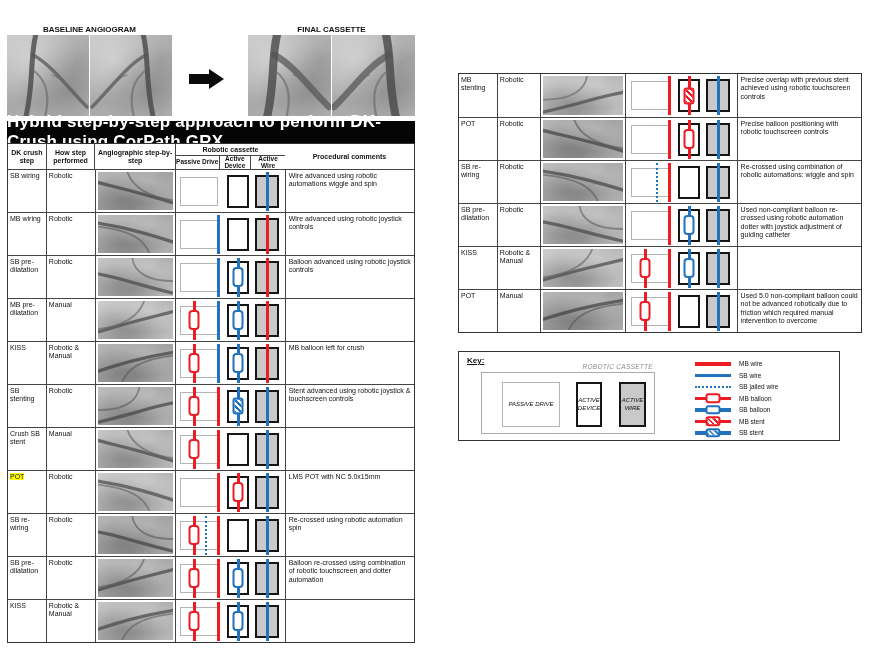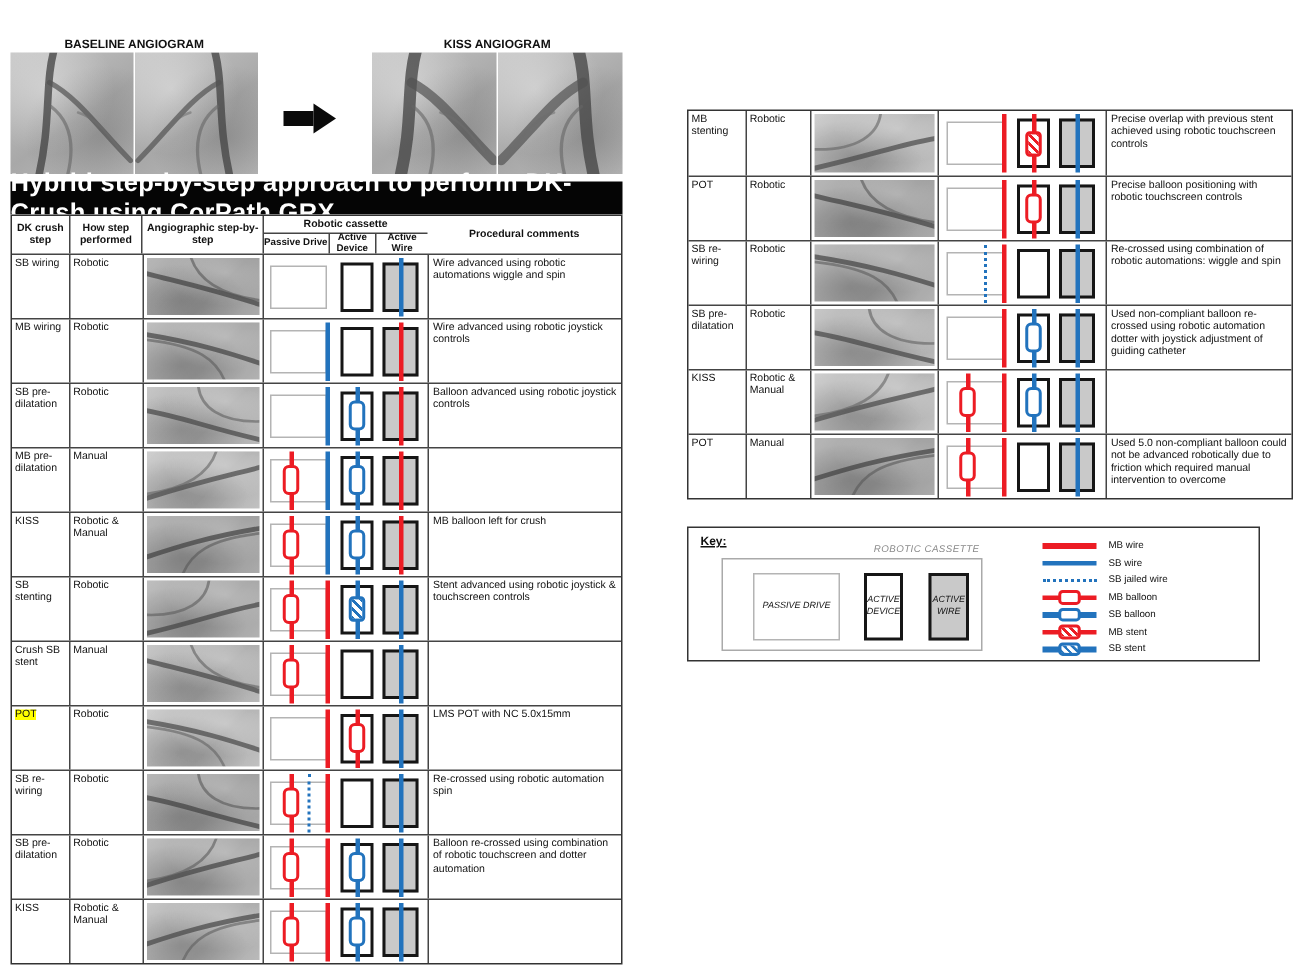--- a/index.html
+++ b/index.html
@@ -90,21 +90,21 @@
              border:2px solid;border-radius:3px;background:#fff;box-sizing:border-box;}
   .kitem .klabel{font-size:6.5px;}
 </style>
 </head>
 <body>
 
 <div id="canvas">
 
 
   <div id="baseline-label" class="angio-label">BASELINE ANGIOGRAM</div>
-  <div id="final-label" class="angio-label">KISS ANGIOGRAM</div>
+  <div id="final-label" class="angio-label">FINAL CASSETTE</div>
 
   <div id="baseline-pair" class="angio-pair">
       <div class="angio-pane">
         <svg viewBox="0 0 82 81" preserveAspectRatio="none">
           <g fill="none" stroke-linecap="round">
             <path d="M 30 -5 C 22 20, 28 45, 18 86" stroke="#454545" stroke-width="5" opacity="0.78"></path>
             <path d="M 26 20 C 45 30, 60 52, 80 72" stroke="#525252" stroke-width="3.5" opacity="0.7"></path>
             <path d="M 27 36 C 40 46, 43 62, 38 82" stroke="#666" stroke-width="2.2" opacity="0.6"></path>
             <path d="M 45 40 C 58 44, 66 56, 74 66" stroke="#6e6e6e" stroke-width="1.6" opacity="0.55"></path>
           </g>

